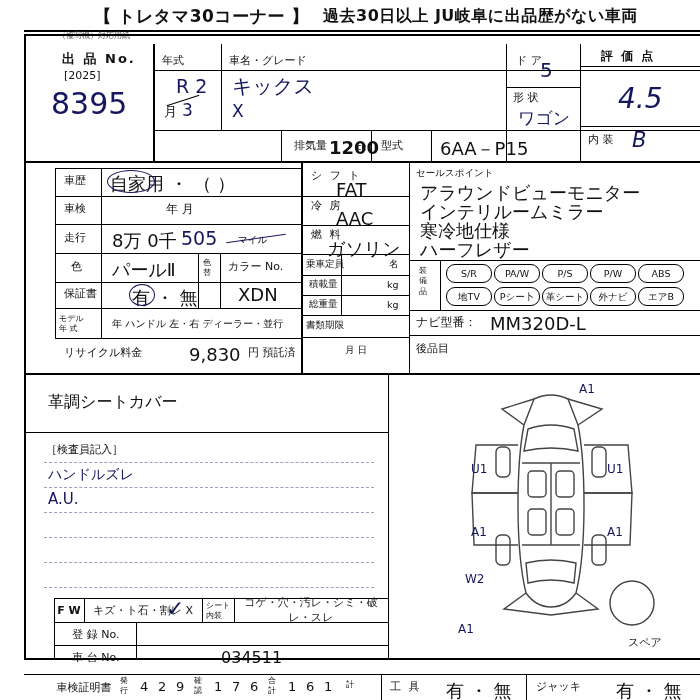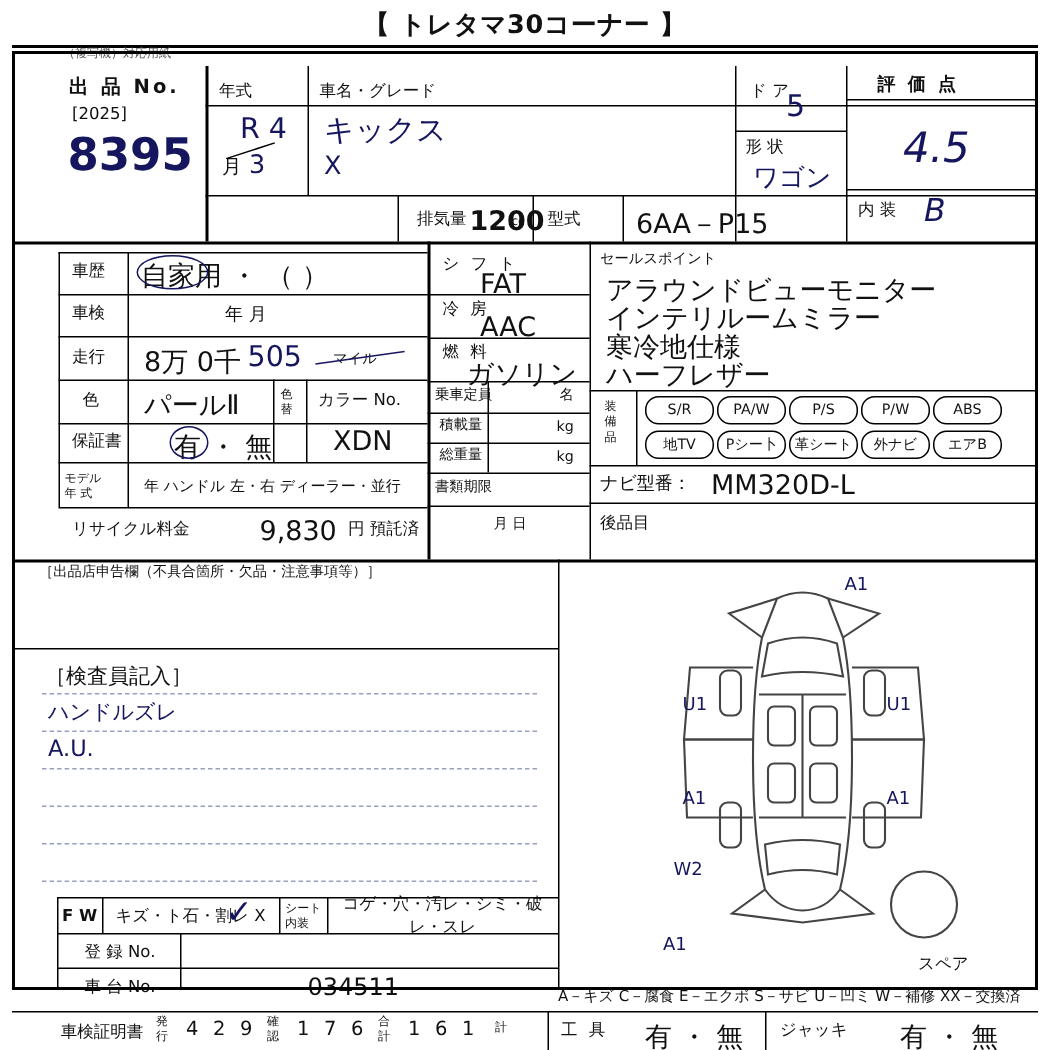--- a/index.html
+++ b/index.html
@@ -4,21 +4,21 @@
 <style>
   html,body{margin:0;padding:0;}
   body{
     width:700px;height:700px;
     background:#ffffff;
     font-family:"DejaVu Sans","Liberation Sans",sans-serif;
     color:#111;
     position:relative;
     overflow:hidden;
   }
-  .sheet{position:absolute;left:0;top:0;width:592px;height:700px;}
+  .sheet{position:absolute;left:16px;top:0;width:592px;height:700px;}
   .hdr{
     position:absolute;left:0;top:0;width:700px;height:32px;
     display:flex;align-items:center;justify-content:center;
     font-size:17px;font-weight:bold;letter-spacing:.5px;
     white-space:nowrap;
   }
   .hdr .h2{margin-left:14px;font-weight:bold;font-size:16px;}
 
   .frame{
     position:absolute;left:8px;top:34px;width:684px;height:626px;
@@ -61,20 +61,21 @@
   }
   .bnum{position:absolute;font-size:13px;}
 </style>
 </head>
 <body>
 
 <div class="sheet">
 
   <div class="hdr">
     <span>【 トレタマ30コーナー 】</span>
+    <span class="h2">過去30日以上 JU岐阜に出品歴がない車両</span>
   </div>
   <div class="ln h2px" style="left:8px;top:30px;width:684px;"></div>
 
   <div class="lbl xs" style="left:42px;top:32px;color:#555;">（複写機）対応用紙</div>
 
   <div class="frame"></div>
 
   <div class="ln h2px" style="left:8px;top:161px;width:684px;"></div>
 
   <div class="ln v2px" style="left:137px;top:44px;height:117px;"></div>
@@ -87,24 +88,24 @@
   <div class="ln v1px" style="left:564px;top:44px;height:117px;"></div>
   <div class="ln h1px" style="left:564px;top:66px;width:128px;"></div>
   <div class="ln h1px" style="left:564px;top:126px;width:128px;"></div>
 
   <div class="ln v1px" style="left:265px;top:130px;height:31px;"></div>
   <div class="ln v1px" style="left:355px;top:130px;height:31px;"></div>
   <div class="ln v1px" style="left:415px;top:130px;height:31px;"></div>
 
   <div class="lbl b" style="left:46px;top:52px;font-size:13px;letter-spacing:2px;">出 品 No.</div>
   <div class="lbl" style="left:48px;top:70px;font-size:11px;">[2025]</div>
-  <div class="hand" style="left:35px;top:86px;font-size:30px;font-weight:bold;margin-left:10px;">8395</div>
+  <div class="hand" style="left:35px;top:86px;font-size:30px;font-weight:normal;">8395</div>
 
   <div class="lbl" style="left:146px;top:55px;">年式</div>
-  <div class="hand" style="left:160px;top:75px;font-size:19px;">R 4</div>
+  <div class="hand" style="left:160px;top:75px;font-size:19px;">R 2</div>
   <div class="hand" style="left:166px;top:100px;font-size:17px;">3</div>
   <div class="lbl" style="left:148px;top:105px;font-size:13px;">月</div>
   <div class="ln h1px" style="left:150px;top:100px;width:34px;transform:rotate(-18deg);"></div>
 
   <div class="lbl" style="left:213px;top:55px;">車名・グレード</div>
   <div class="hand" style="left:216px;top:73px;font-size:20px;">キックス</div>
   <div class="hand" style="left:216px;top:101px;font-size:17px;">X</div>
 
   <div class="lbl" style="left:500px;top:55px;">ド ア</div>
   <div class="hand" style="left:524px;top:58px;font-size:20px;">5</div>
@@ -215,26 +216,26 @@
   <div class="eqbox" style="left:430px;top:287px;width:44px;height:17px;">地TV</div>
   <div class="eqbox" style="left:478px;top:287px;width:44px;height:17px;">Pシー卜</div>
   <div class="eqbox" style="left:526px;top:287px;width:44px;height:17px;">革シート</div>
   <div class="eqbox" style="left:574px;top:287px;width:44px;height:17px;">外ナビ</div>
   <div class="eqbox" style="left:622px;top:287px;width:44px;height:17px;">エアB</div>
 
   <div class="lbl" style="left:400px;top:316px;font-size:12px;">ナビ型番：</div>
   <div class="val mid" style="left:474px;top:313px;">MM320D-L</div>
   <div class="lbl" style="left:400px;top:343px;">後品目</div>
 
-  <div class="lbl s" style="left:26px;top:377px;">［出品店申告欄（不具合箇所・欠品・注意事項等）］</div>
+  <div class="val" style="left:32px;top:392px;font-size:16px;">革調シートカバー</div>
 
   <div class="ln v1px" style="left:372px;top:373px;height:287px;"></div>
   <div class="ln h1px" style="left:8px;top:432px;width:364px;"></div>
 
-  <div class="lbl" style="left:30px;top:444px;font-size:14px;">［検査員記入］</div>
+  <div class="lbl" style="left:30px;top:444px;font-size:11px;">［検査員記入］</div>
   <div class="hand" style="left:32px;top:466px;font-size:14px;">ハンドルズレ</div>
   <div class="hand" style="left:32px;top:490px;font-size:15px;">A.U.</div>
 
   <div style="position:absolute;left:28px;top:462px;width:330px;">
     <div class="dashrow" style="position:relative;top:0;"></div>
     <div class="dashrow" style="position:relative;top:24px;"></div>
     <div class="dashrow" style="position:relative;top:48px;"></div>
     <div class="dashrow" style="position:relative;top:72px;"></div>
     <div class="dashrow" style="position:relative;top:96px;"></div>
     <div class="dashrow" style="position:relative;top:120px;"></div>
@@ -298,21 +299,20 @@
 
   <div class="hand" style="left:563px;top:382px;font-size:12px;">A1</div>
   <div class="hand" style="left:455px;top:462px;font-size:12px;">U1</div>
   <div class="hand" style="left:591px;top:462px;font-size:12px;">U1</div>
   <div class="hand" style="left:455px;top:525px;font-size:12px;">A1</div>
   <div class="hand" style="left:591px;top:525px;font-size:12px;">A1</div>
   <div class="hand" style="left:449px;top:572px;font-size:12px;">W2</div>
   <div class="hand" style="left:442px;top:622px;font-size:12px;">A1</div>
   <div class="lbl" style="left:612px;top:637px;font-size:11px;">スペア</div>
 
-  <div class="bottomlegend" style="left:372px;top:657px;font-size:10px;">A－キズ  C－腐食  E－エクボ  S－サビ  U－凹ミ  W－補修  XX－交換済</div>
 
   <div class="ln h2px" style="left:8px;top:658px;width:684px;"></div>
 
   <div class="ln h1px" style="left:8px;top:674px;width:684px;"></div>
   <div class="ln v1px" style="left:365px;top:674px;height:26px;"></div>
   <div class="ln v1px" style="left:510px;top:674px;height:26px;"></div>
 
   <div class="cellc" style="left:36px;top:678px;width:64px;height:18px;font-size:11px;">車検証明書</div>
   <div class="lbl xs" style="left:104px;top:676px;line-height:1.2;">発<br>行</div>
   <div class="bnum" style="left:124px;top:679px;">4</div>

